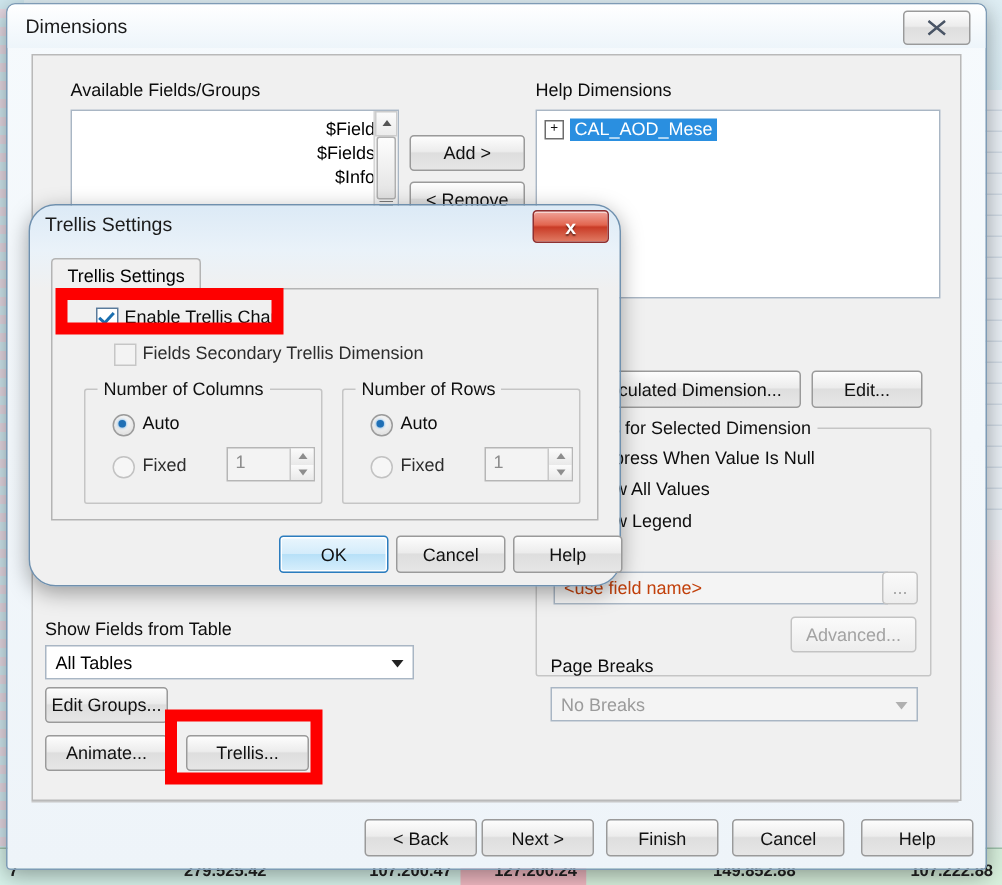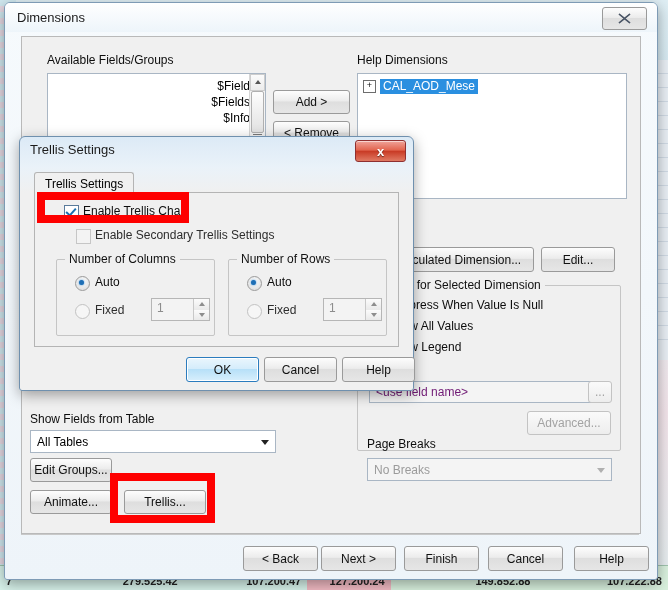--- a/index.html
+++ b/index.html
@@ -172,21 +172,21 @@
   <div class="groupbox" style="left:352px;top:282px;width:262px;height:164px;">
     <div class="gb-title">Settings for Selected Dimension</div>
   </div>
   <div class="checkbox dim" style="left:364px;top:296px;"></div>
   <div class="lbl" style="left:383px;top:295px;">Suppress When Value Is Null</div>
   <div class="checkbox dim" style="left:364px;top:317px;"></div>
   <div class="lbl" style="left:383px;top:316px;">Show All Values</div>
   <div class="checkbox dim" style="left:364px;top:338px;"></div>
   <div class="lbl" style="left:383px;top:337px;">Show Legend</div>
 
-  <div class="combo disabled" style="left:364px;top:378px;width:215px;height:20px;color:#701a75;">
+  <div class="combo disabled" style="left:364px;top:378px;width:215px;height:20px;color:#c2410c;">
     <span>&lt;use field name&gt;</span>
   </div>
   <div class="btn disabled" style="position:absolute;left:583px;top:378px;width:22px;height:20px;">...</div>
 
   <div class="btn disabled" style="position:absolute;left:522px;top:408px;width:82px;height:22px;">Advanced...</div>
   <div class="lbl" style="left:362px;top:434px;">Page Breaks</div>
   <div class="combo disabled" style="left:362px;top:455px;width:237px;height:21px;">
     <span>No Breaks</span>
     <span class="arrow"></span>
   </div>
@@ -204,21 +204,21 @@
 
   <div class="btn" style="position:absolute;left:238px;top:543px;width:73px;height:23px;">&lt; Back</div>
   <div class="btn" style="position:absolute;left:316px;top:543px;width:73px;height:23px;">Next &gt;</div>
   <div class="btn" style="position:absolute;left:399px;top:543px;width:73px;height:23px;">Finish</div>
   <div class="btn" style="position:absolute;left:483px;top:543px;width:73px;height:23px;">Cancel</div>
   <div class="btn" style="position:absolute;left:569px;top:543px;width:73px;height:23px;">Help</div>
 </div>
 
 <div class="win" id="trellis-dialog" style="left:19px;top:136px;width:393px;height:253px;
             background:linear-gradient(180deg,#dceaf6 0%,#eaf2f9 12%,#f0f0f0 22%,#f0f0f0 100%);
-            border-color:#6f90ae;">
+            border-color:#6f90ae;border-radius:18px;">
 
   <div class="win-title" style="height:26px;line-height:26px;padding-left:10px;">
     <span>Trellis Settings</span>
   </div>
 
   <div style="position:absolute;right:7px;top:3px;width:49px;height:20px;border-radius:3px;
               border:1px solid #8f3030;display:flex;align-items:center;justify-content:center;
               background:linear-gradient(180deg,#f0a49a 0%,#e2654f 45%,#c93b26 52%,#e07a63 100%);
               box-shadow:inset 0 1px 0 rgba(255,255,255,.55);">
     <span style="color:#fff;font-weight:bold;font-size:13px;line-height:13px;
@@ -227,21 +227,21 @@
 
   <div class="tab" style="left:14px;top:35px;height:21px;z-index:3;background:#f0f0f0;">
     <span>Trellis Settings</span>
   </div>
   <div class="panel" style="left:14px;top:55px;width:363px;height:153px;background:#f0f0f0;border-color:#b4b4b4;z-index:2;"></div>
 
   <div class="checkbox on" style="left:44px;top:68px;z-index:4;"></div>
   <div class="lbl" style="left:63px;top:67px;z-index:4;">Enable Trellis Chart</div>
 
   <div class="checkbox dim" style="left:56px;top:92px;z-index:4;"></div>
-  <div class="lbl" style="left:75px;top:91px;color:#2d2d2d;z-index:4;">Enable Secondary Trellis Settings</div>
+  <div class="lbl" style="left:75px;top:91px;color:#2d2d2d;z-index:4;">Fields Secondary Trellis Dimension</div>
 
   <div class="groupbox" style="left:36px;top:122px;width:157px;height:75px;z-index:4;">
     <div class="gb-title">Number of Columns</div>
   </div>
   <div class="radio on" style="left:55px;top:139px;z-index:5;"></div>
   <div class="lbl" style="left:75px;top:138px;z-index:5;">Auto</div>
   <div class="radio off-dim" style="left:55px;top:167px;z-index:5;"></div>
   <div class="lbl" style="left:75px;top:166px;color:#2d2d2d;z-index:5;">Fixed</div>
   <div class="spin" style="left:131px;top:161px;width:57px;height:21px;z-index:5;">
     <div class="val">1</div>

